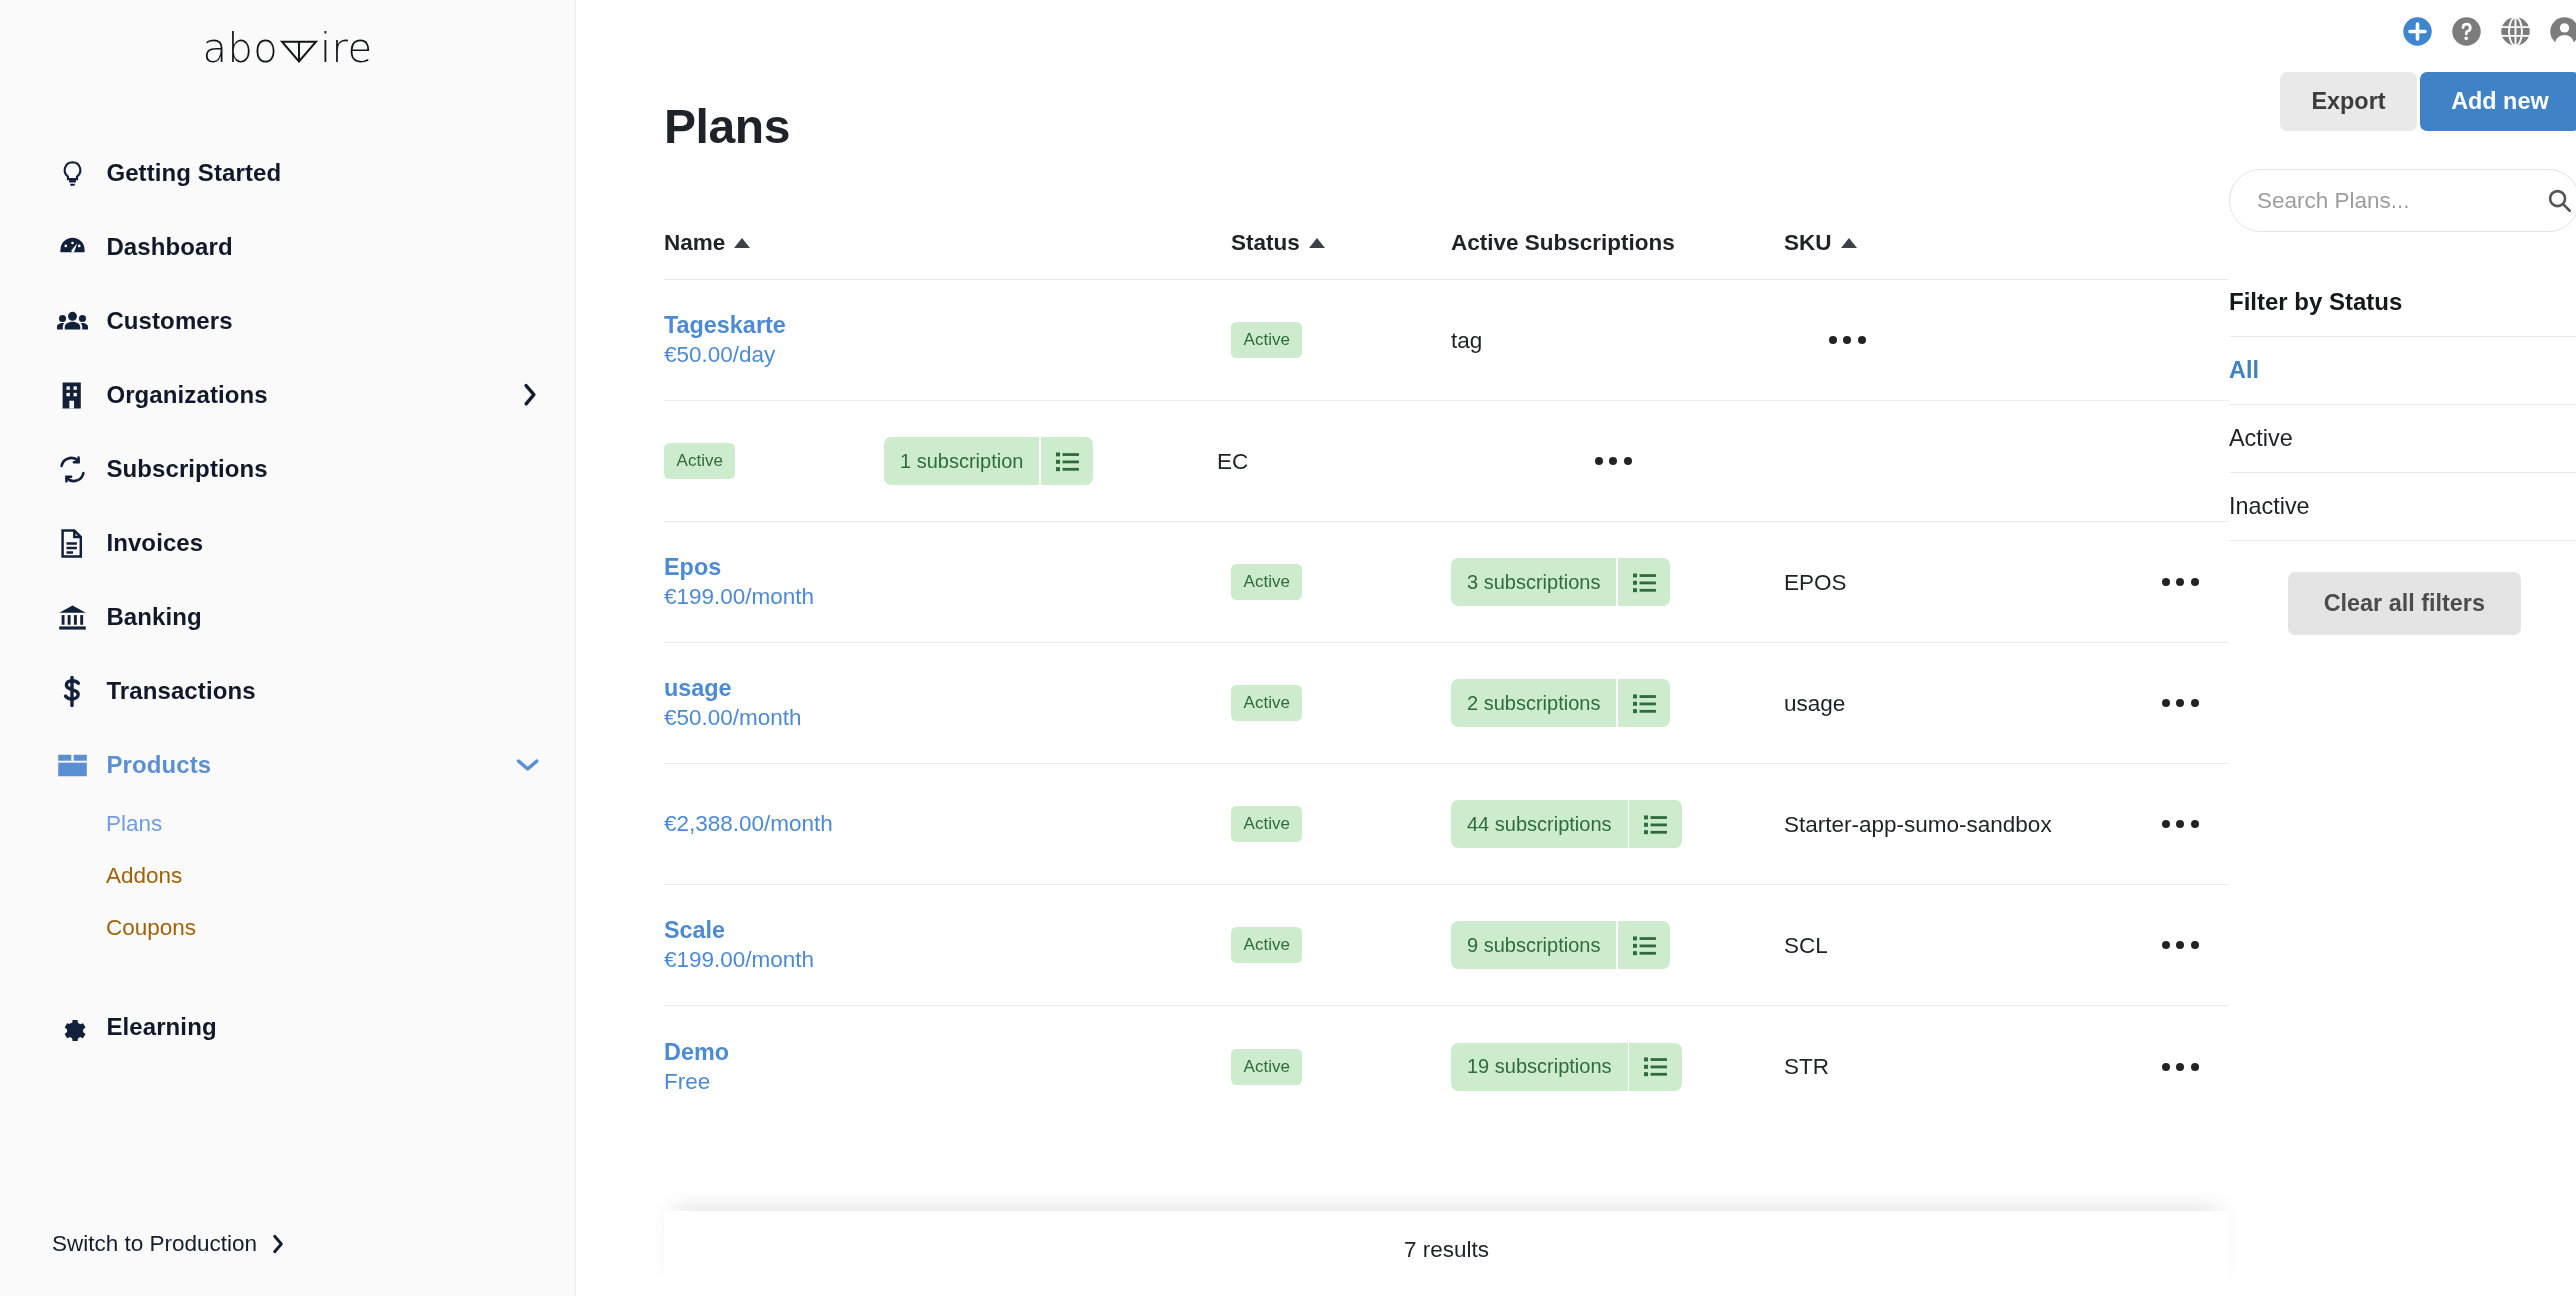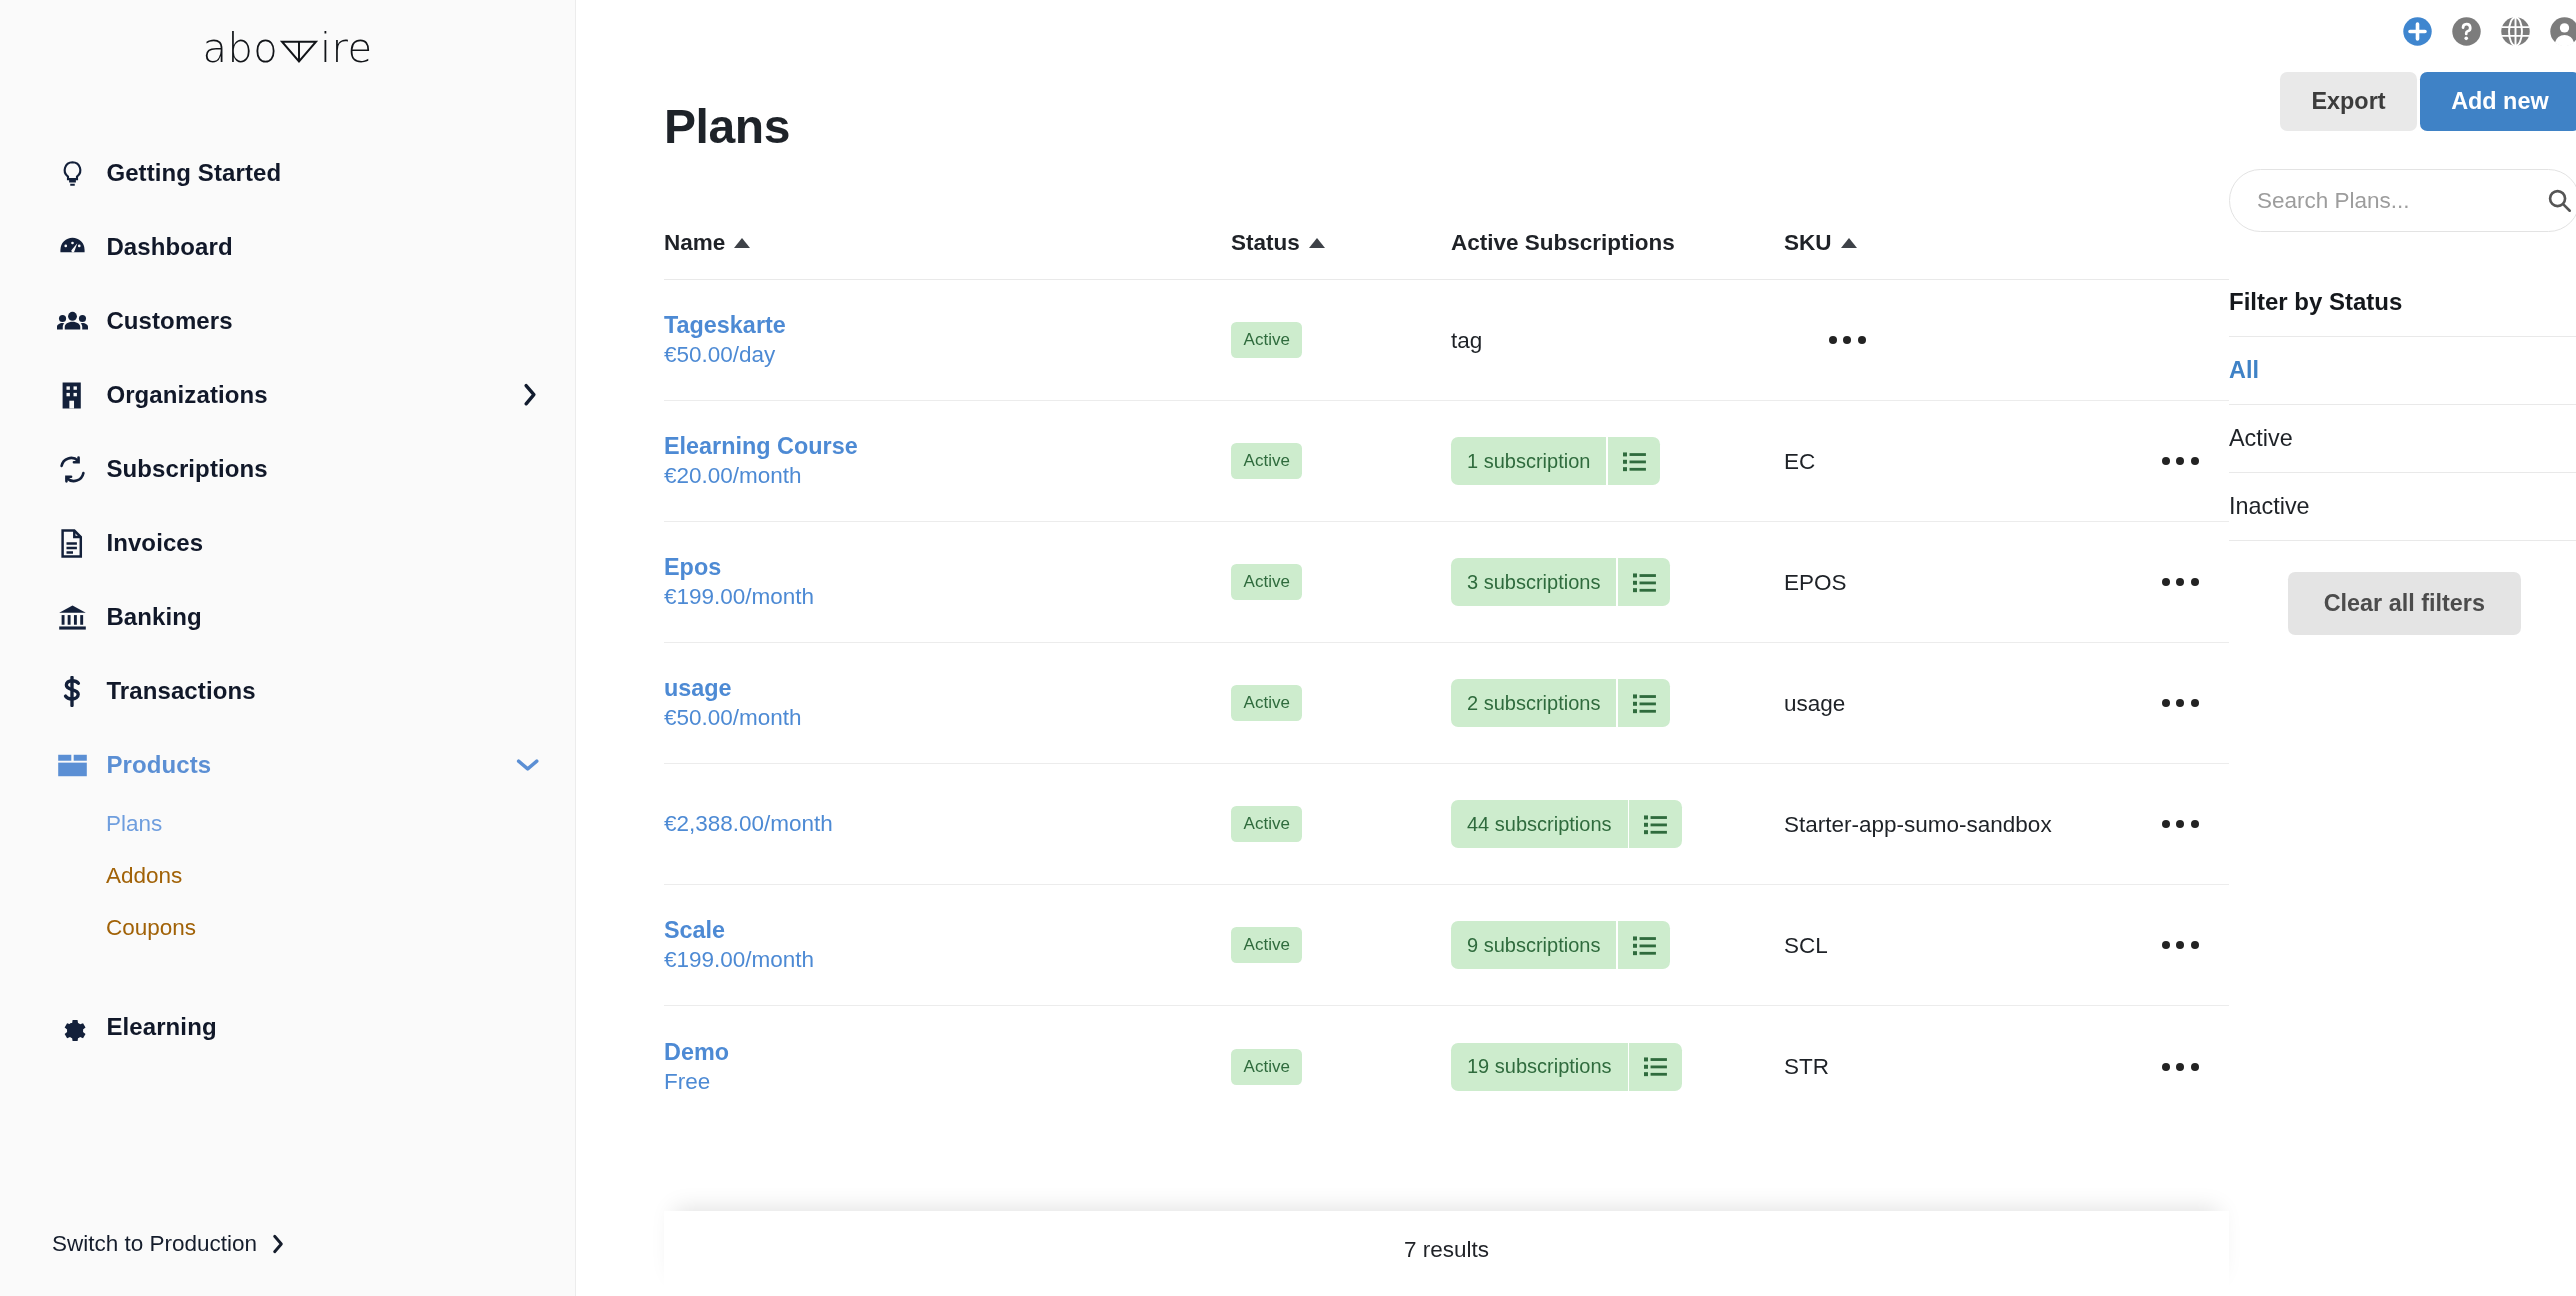--- a/index.html
+++ b/index.html
@@ -394,24 +394,20 @@
     </div>
     <div class="col-actions">
       <span class="kebab">
                   <i></i>
                   <i></i>
                   <i></i>
                 </span>
     </div>
             </div>
             <div class="trow">
-    <div class="col-name cell-name">
-      <span class="plan-name">Elearning Course</span>
-      <span class="plan-price">€20.00/month</span>
-    </div>
     <div class="col-status">
       <span class="badge-status">Active</span>
     </div>
     <div class="col-subs"><span class="subs-pill">
          <span class="txt">1 subscription</span>
          <span class="divider"></span>
          <span class="list-btn">
            <svg width="23.4" height="21.6" viewBox="0 0 20 18" fill="#2f6b3d">
                       <rect x="0" y="1" width="3.4" height="3.4"></rect>
                       <rect x="5.6" y="1.6" width="14" height="2.4"></rect>

